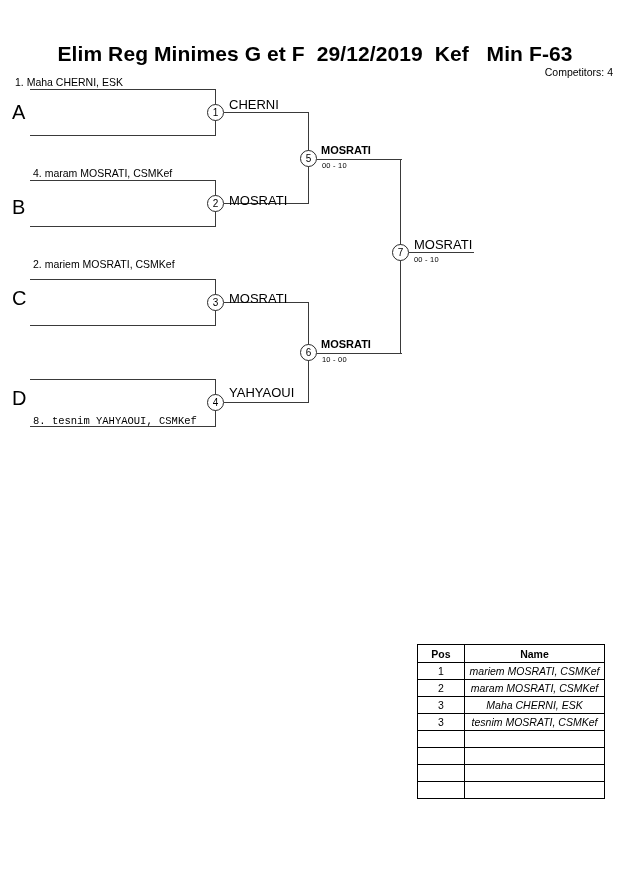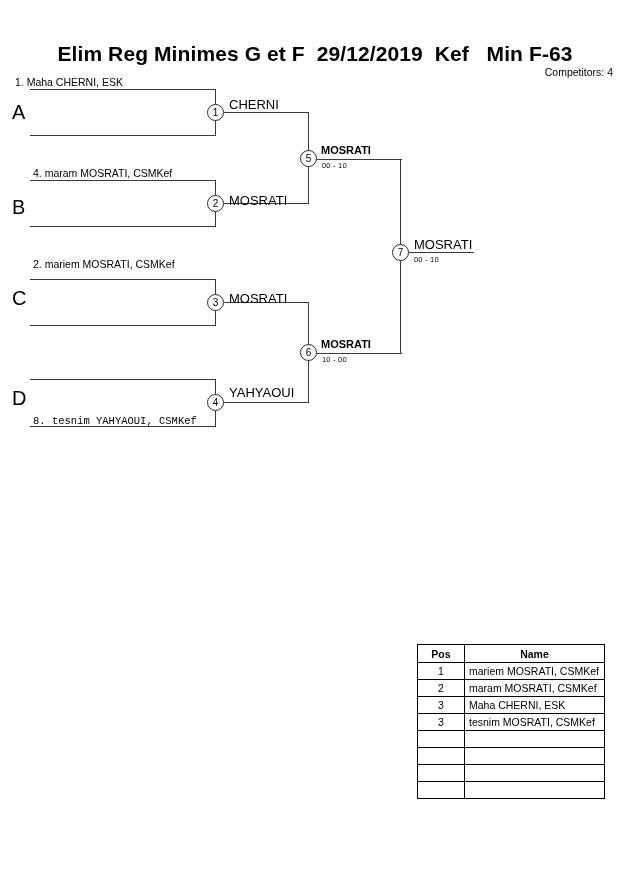--- a/index.html
+++ b/index.html
@@ -135,21 +135,22 @@
   table.results th {
     font-weight: bold;
     text-align: center;
     height: 17px;
   }
   table.results td.pos {
     text-align: center;
     width: 38px;
   }
   table.results td.name {
-    text-align: left;
+    text-align: center;
+    font-style: italic;
   }
 </style>
 </head>
 <body>
 
 <div id="page-root">
 
   <div class="title">Elim Reg Minimes G et F  29/12/2019  Kef   Min F-63</div>
   <div class="competitors">Competitors: 4</div>
 

